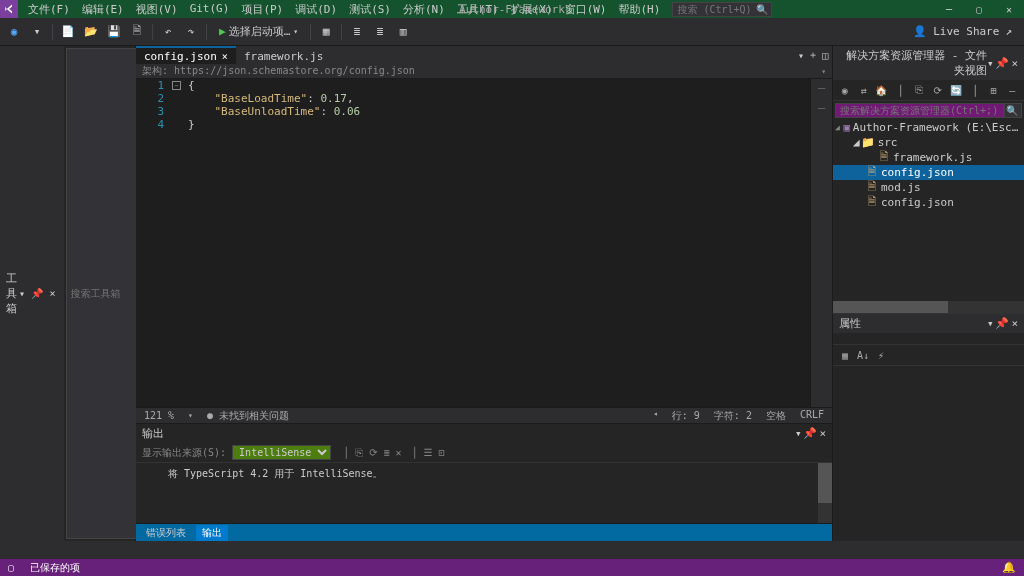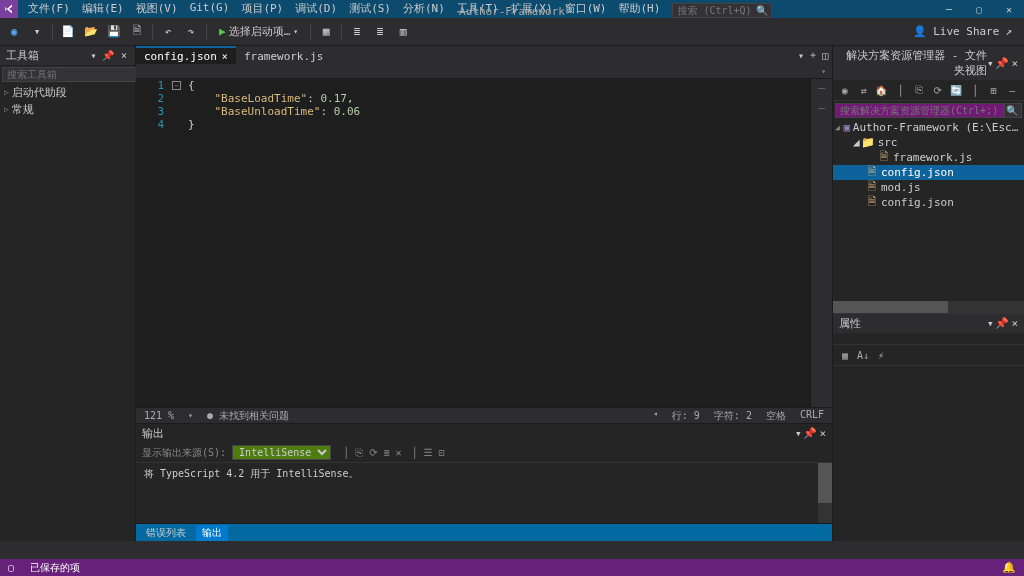--- a/index.html
+++ b/index.html
@@ -1,34 +1,34 @@
 <!DOCTYPE html>
 <html><head>
 <meta charset="utf-8">
 <style>
 * { margin:0; padding:0; box-sizing:border-box; font-family:"Microsoft YaHei",Consolas,monospace; }
 body { background:#2d2d30; color:#ccc; font-size:11px; width:1024px; height:576px; overflow:hidden; position:relative; }
-.titlebar { height:18px; background:#0c4a6e; display:flex; align-items:flex-end; position:relative; }
+.titlebar { height:18px; background:#14532d; display:flex; align-items:center; position:relative; }
 .vs-logo { width:18px; height:18px; background:#7b3f9d; display:flex; align-items:center; justify-content:center; }
 .vs-logo svg { width:12px; height:12px; }
 .menubar { display:flex; gap:0; margin-left:4px; }
 .menubar span { padding:2px 6px; cursor:pointer; font-size:11px; }
 .search-cont { margin-left:6px; display:flex; align-items:center; position:relative; }
 .search-cont input { background:#333337; border:1px solid #434346; color:#999; padding:1px 4px; font-size:10px; width:100px; }
 .search-mag { position:absolute; right:4px; color:#999; font-size:10px; }
 .title-center { position:absolute; left:50%; transform:translateX(-50%); font-size:11px; color:#aaa; }
 .win-controls { position:absolute; right:0; display:flex; }
 .win-controls span { width:30px; height:18px; display:flex; align-items:center; justify-content:center; font-size:10px; }
 .toolbar { height:28px; background:#2d2d30; border-bottom:1px solid #1b1b1c; display:flex; align-items:center; padding:0 4px; gap:3px; }
 .tb-btn { width:20px; height:20px; display:flex; align-items:center; justify-content:center; font-size:11px; color:#ccc; border-radius:2px; }
 .tb-sep { width:1px; height:16px; background:#434346; margin:0 2px; }
 .tb-drop { display:flex; align-items:center; gap:3px; padding:2px 6px; border:1px solid transparent; font-size:11px; }
 .livesh { margin-left:auto; display:flex; align-items:center; gap:6px; padding-right:8px; font-size:11px; }
 .main { display:flex; height:495px; }
-.left-tool { width:136px; background:#252526; border-right:1px solid #1b1b1c; display:flex; flex-direction:column; }
+.left-tool { width:136px; background:#252526; border-right:1px solid #1b1b1c; display:flex; flex-direction:row; }
 .panel-head { display:flex; align-items:center; background:#2d2d30; padding:2px 6px; font-size:11px; }
 .panel-head .sp { margin-left:auto; display:flex; gap:2px; }
 .panel-head .sp span { font-size:10px; padding:0 2px; }
 .tool-search { display:flex; padding:2px; }
 .tool-search input { flex:1; background:#333337; border:1px solid #434346; color:#999; padding:1px 4px; font-size:10px; }
 .tool-search button { width:18px; background:#333337; border:1px solid #434346; color:#999; font-size:10px; }
 .tool-tree { flex:1; overflow:auto; }
 .tool-item { display:flex; align-items:center; padding:1px 4px; font-size:11px; gap:3px; }
 .tool-arrow { font-size:8px; color:#888; }
 .center { flex:1; display:flex; flex-direction:column; background:#1e1e1e; }
@@ -48,21 +48,21 @@
 .code { flex:1; padding-left:2px; }
 .code-line { height:13px; line-height:13px; white-space:pre; }
 .str-key { color:#d7ba7d; }
 .num { color:#b5cea8; }
 .editor-statusline { height:16px; background:#2d2d30; border-top:1px solid #1b1b1c; display:flex; align-items:center; padding:0 8px; font-size:10px; color:#aaa; gap:14px; }
 .editor-statusline .right-items { margin-left:auto; display:flex; gap:14px; }
 .output-panel { height:100px; background:#252526; border-top:1px solid #1b1b1c; display:flex; flex-direction:column; }
 .out-head { display:flex; align-items:center; padding:2px 6px; font-size:11px; }
 .out-filter { display:flex; align-items:center; padding:2px 6px; gap:6px; font-size:10px; color:#888; border-bottom:1px solid #333; }
 .out-filter select { background:#4d7c0f; border:1px solid #434346; color:#ccc; font-size:10px; padding:0 2px; }
-.out-body { flex:1; padding:4px 8px; font-size:10px; font-family:Consolas,monospace; color:#ccc; position:relative; }
+.out-body { flex:1; padding:4px 8px; font-size:10px; font-family:Consolas,monospace; color:#ccc; position:relative;margin-left:24px; }
 .out-body .scroll { position:absolute; right:0; top:0; bottom:0; width:14px; background:#333; }
 .out-body .scroll .thumb { width:100%; height:40px; background:#555; }
 .out-bottom-tabs { height:18px; background:#0369a1; border-top:1px solid #1b1b1c; display:flex; align-items:center; padding:0 4px; gap:4px; font-size:10px; }
 .out-bottom-tabs .t { padding:1px 6px; }
 .out-bottom-tabs .t.active { background:#007acc; color:#fff; }
 .slot-right { position:absolute; right:0; top:0; width:22px; height:100%; background:#2d2d30; border-left:1px solid #1b1b1c; display:flex; flex-direction:column; align-items:center; padding-top:2px; gap:6px; font-size:12px; }
 .right-col { width:192px; display:flex; flex-direction:column; }
 .sol-panel { flex:1; background:#252526; display:flex; flex-direction:column; border-left:1px solid #1b1b1c; }
 .sol-head { background:#2d2d30; padding:2px 6px; font-size:11px; display:flex; align-items:center;text-align:right; }
 .sol-toolbar { display:flex; gap:3px; padding:2px 4px; border-bottom:1px solid #333; }
@@ -189,20 +189,21 @@
       <div class="tab">
         <span>framework.js</span>
       </div>
       <div class="sp-ic">
         <span>▾</span>
         <span>＋</span>
         <span>◫</span>
       </div>
     </div>
     <div class="schema">
+        <span>架构: https://json.schemastore.org/config.json</span>
         <span style="margin-left:auto;font-size:8px">▾</span>
       </div>
     <div class="editor-wrap">
       <div class="slot-right">
         <span style="color:#666">—</span>
         <span style="color:#666">—</span>
       </div>
       <div class="editor">
         <div class="gutter" id="gutter">
             <div>1</div>

